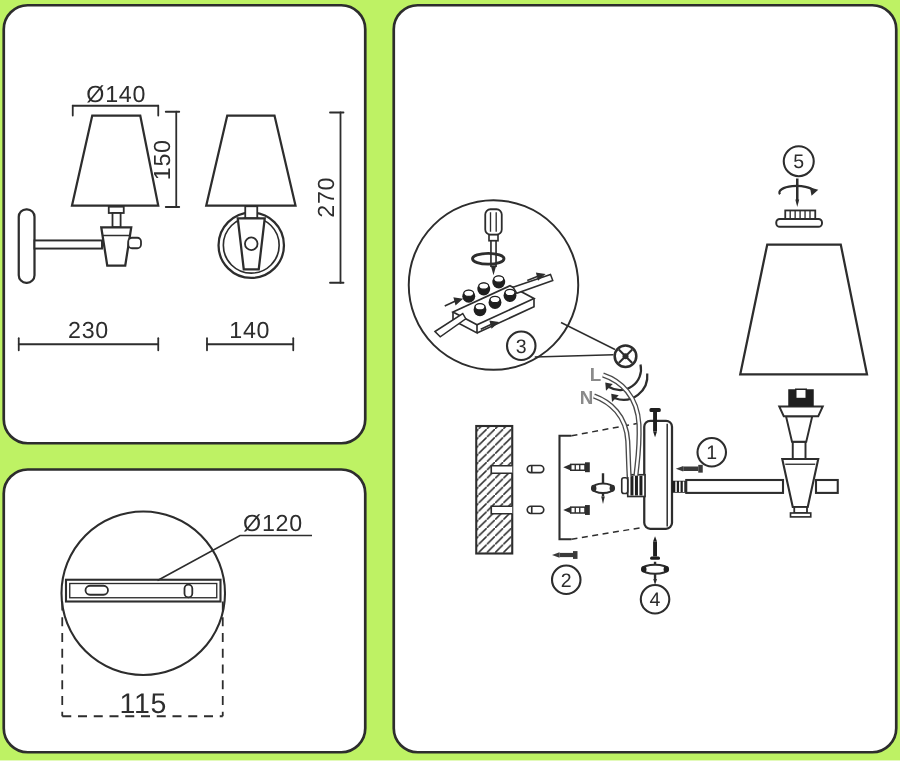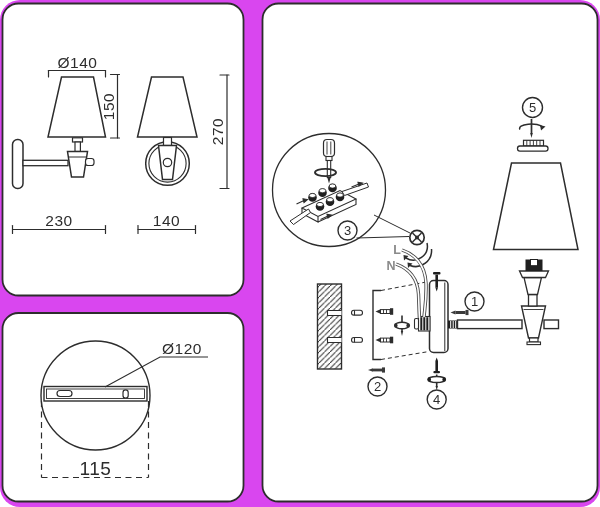--- a/index.html
+++ b/index.html
@@ -1,17 +1,17 @@
 <!DOCTYPE html>
 <html><head>
 <meta charset="utf-8">
 <style>
   html,body{margin:0;padding:0;background:#fff;}
-  .stage{position:relative;width:600px;height:507px;background:#d946ef;overflow:hidden;
-         font-family:"Liberation Sans", sans-serif;border-radius:20px;}
+  .stage{position:relative;width:600px;height:507px;background:#bef264;overflow:hidden;
+         font-family:"Liberation Sans", sans-serif;}
   svg{display:block;}
   text{font-family:"Liberation Sans", sans-serif;fill:#2d2d2d;}
   .dim{font-size:15.5px;letter-spacing:.5px;}
   .dimBig{font-size:19px;letter-spacing:.5px;}
   .badge{font-size:13px;}
   .wire-label{font-size:12.5px;font-weight:bold;fill:#8a8a8a;}
 </style>
 </head>
 <body>
 

